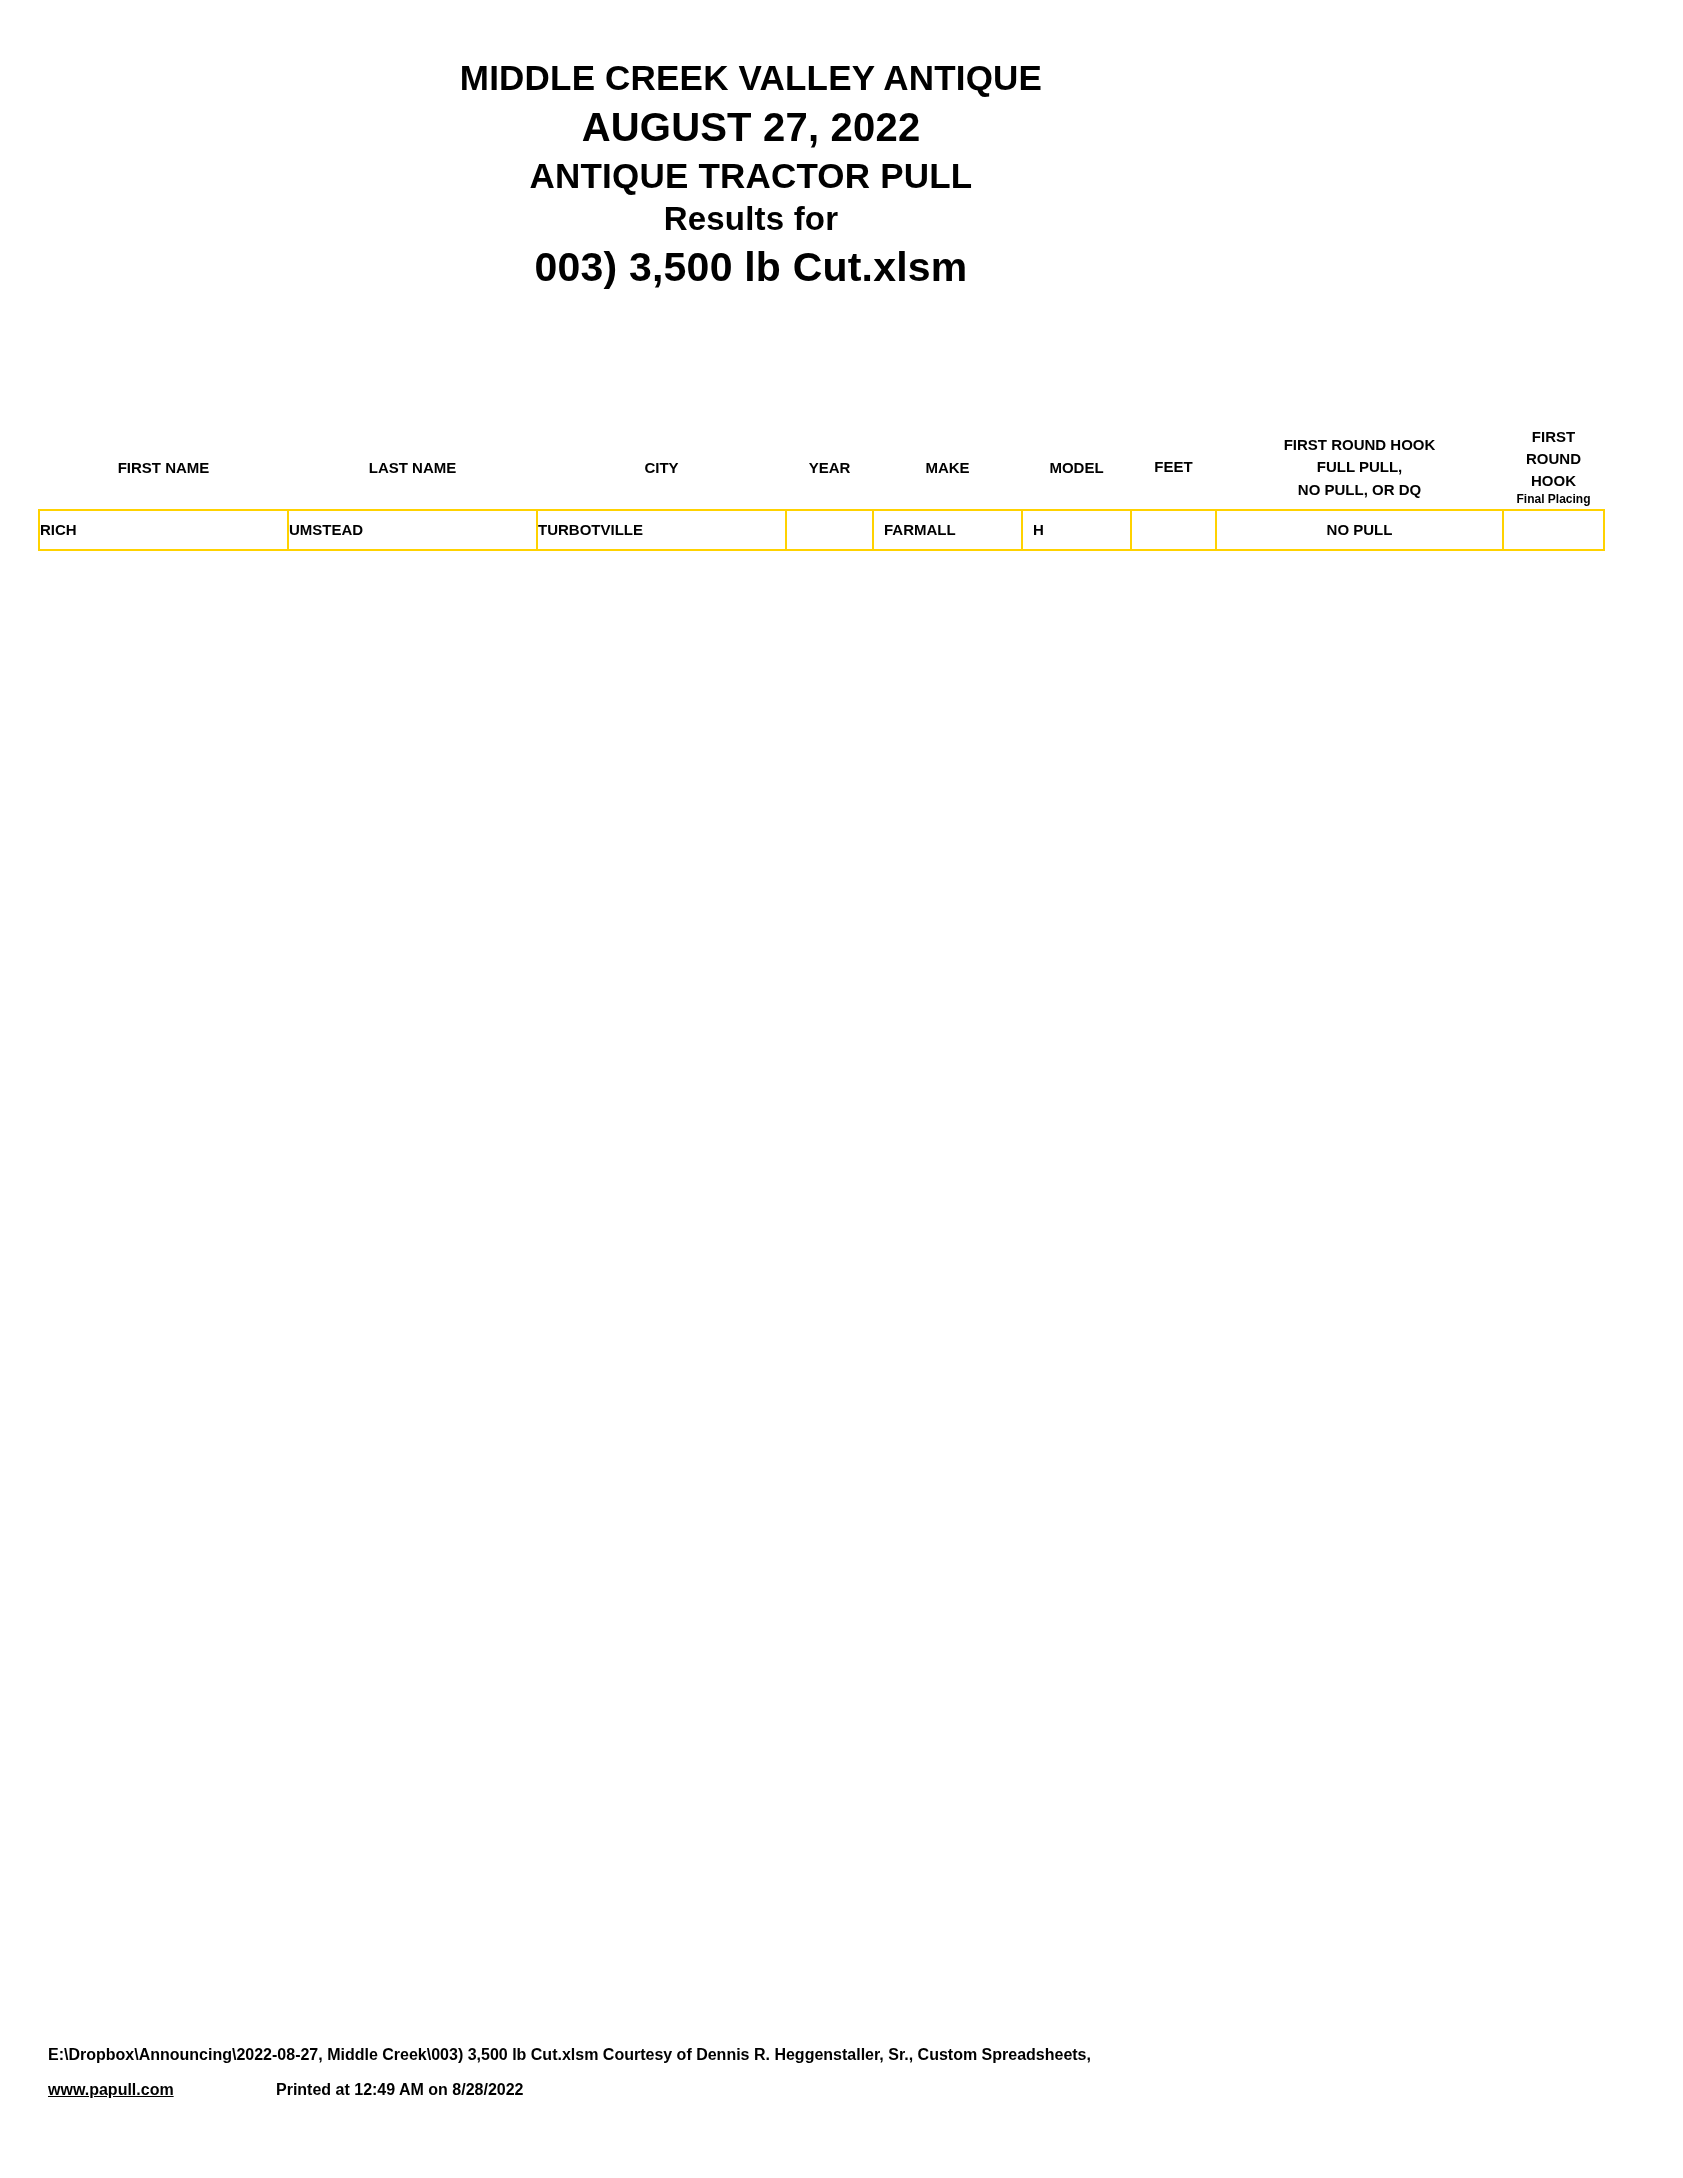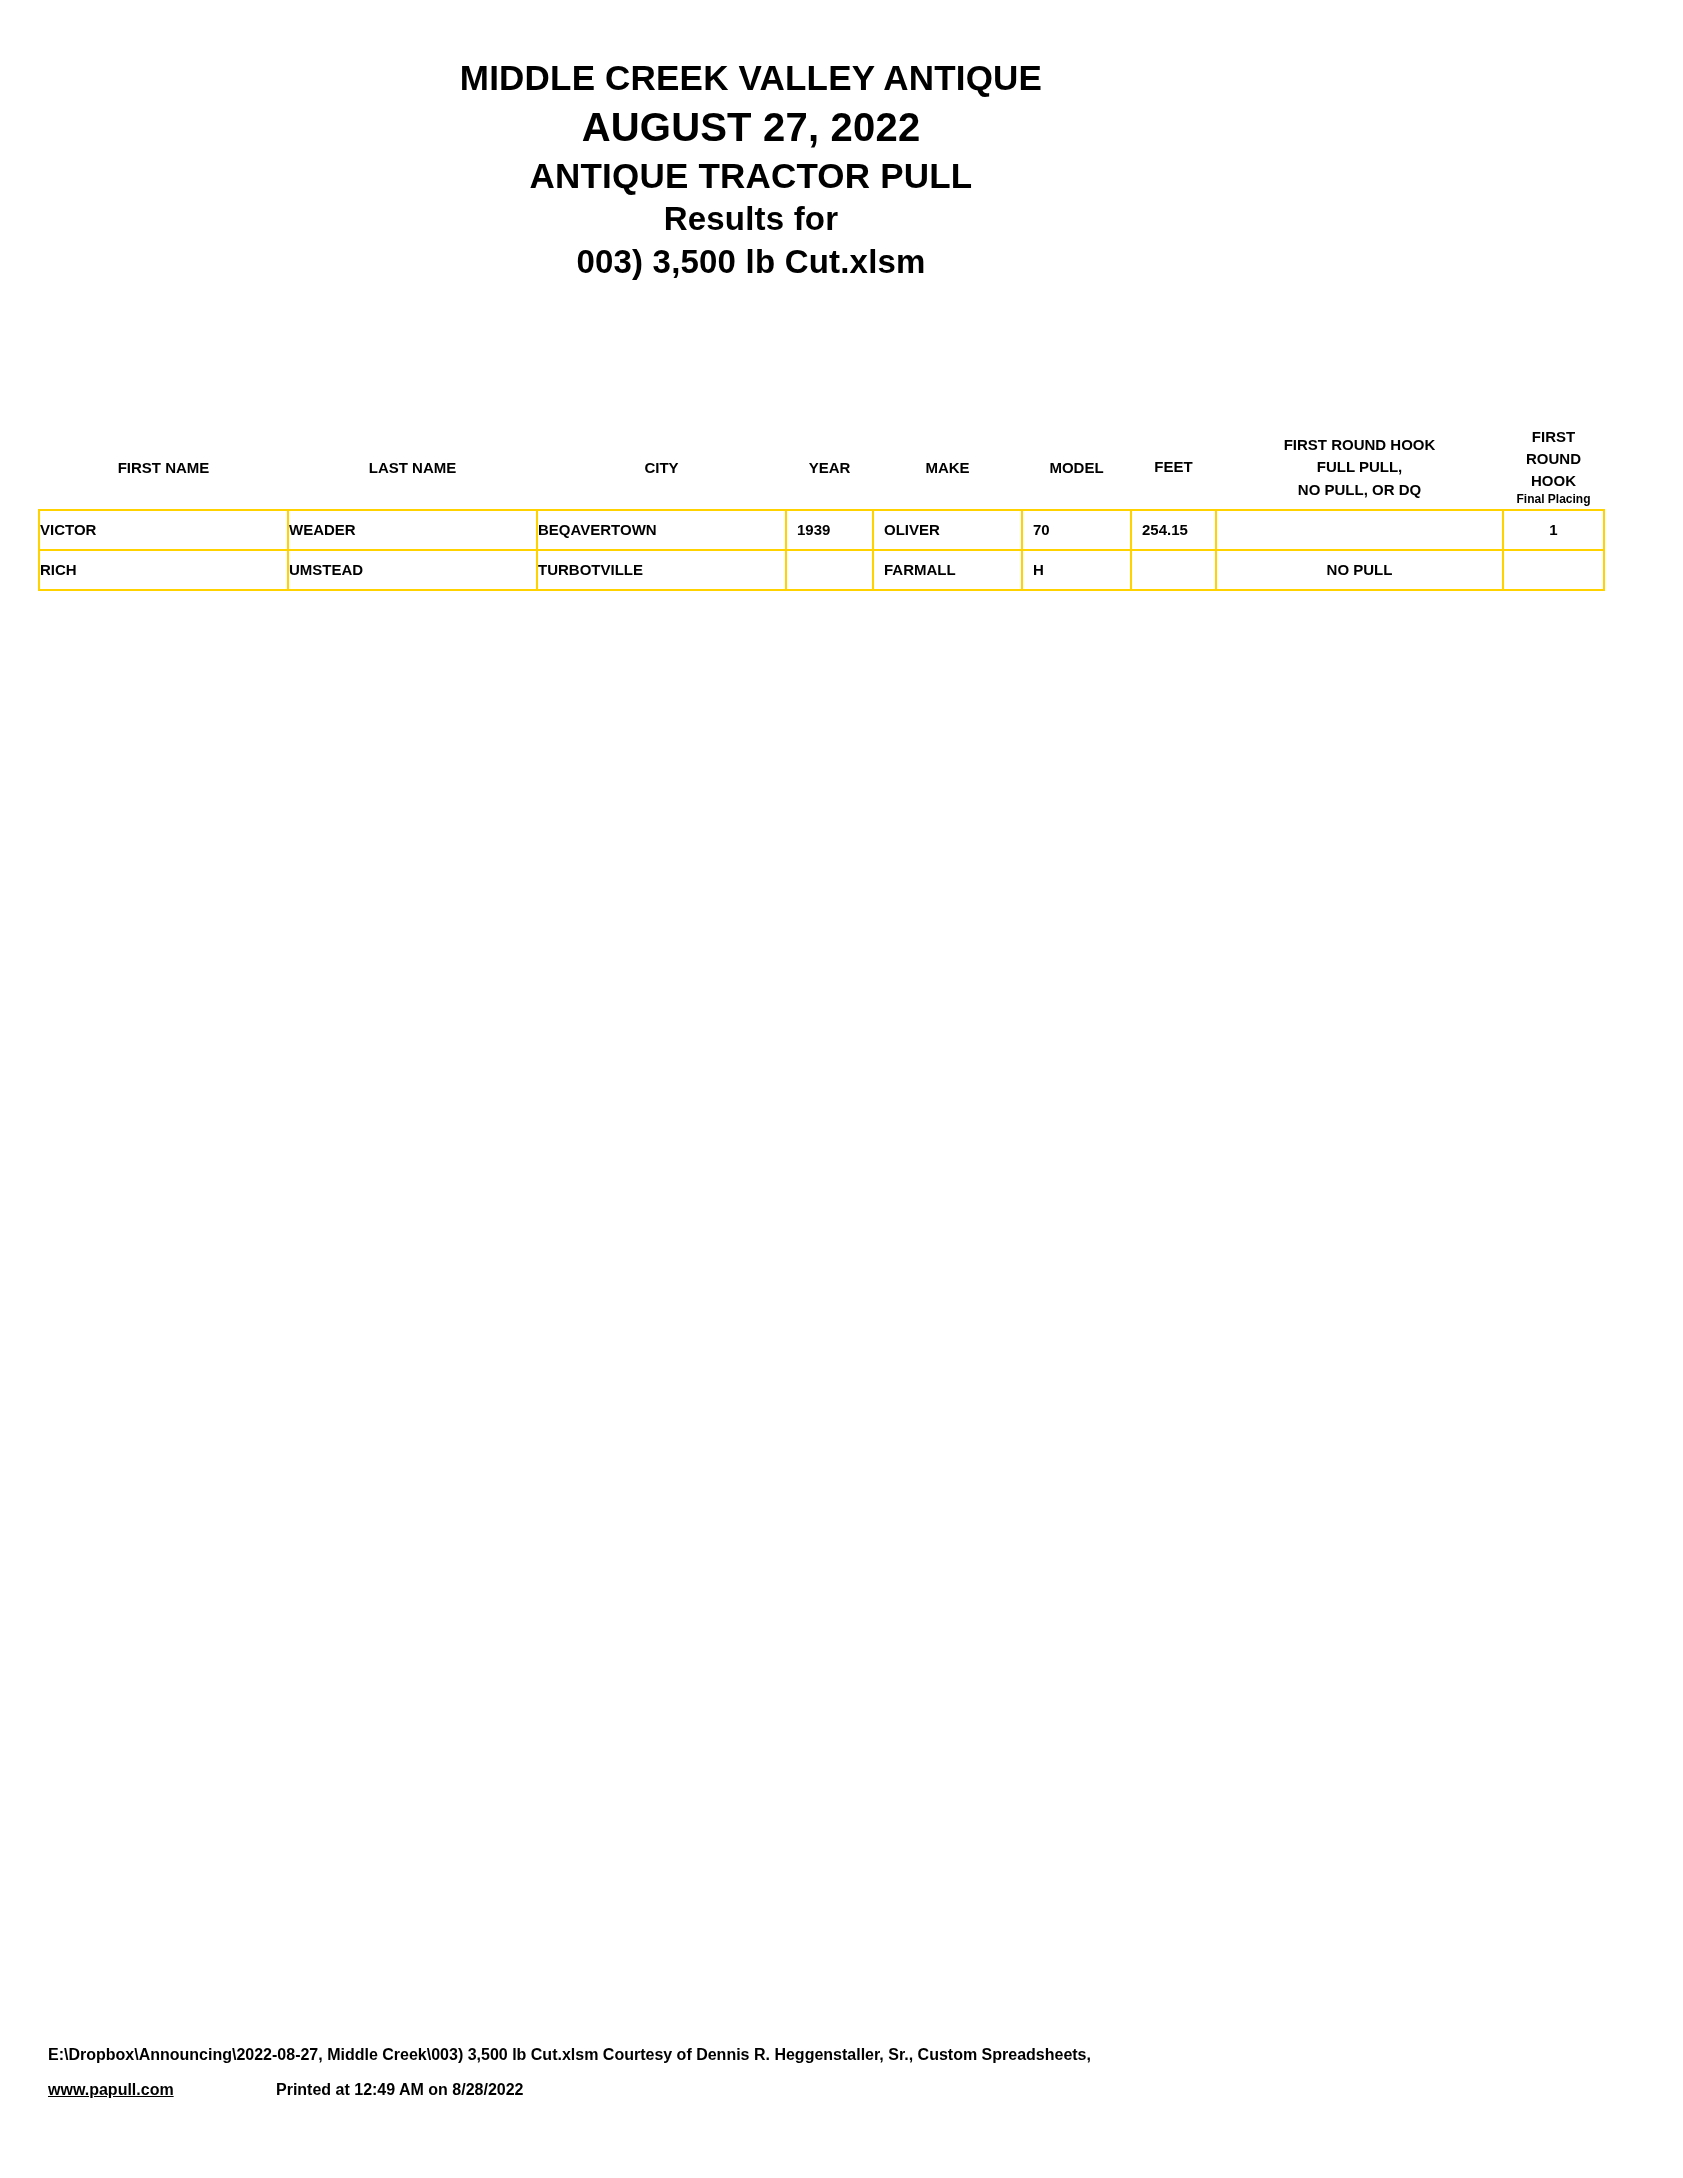--- a/index.html
+++ b/index.html
@@ -31,21 +31,21 @@
   }
   .title-line {
     font-weight: bold;
     letter-spacing: 0.2px;
     line-height: 1.30;
   }
   .title-line.l1 { font-size: 35px; }
   .title-line.l2 { font-size: 40px; }
   .title-line.l3 { font-size: 35px; }
   .title-line.l4 { font-size: 33px; }
-  .title-line.l5 { font-size: 33px; }
+  .title-line.l5 { font-size: 41px; }
 
   
   .table-wrap {
     position: absolute;
     left: 38px;
     top: 426px;
     width: 1566px;
   }
   table.results {
     border-collapse: collapse;
@@ -167,31 +167,20 @@
           </th>
           <th class="th-center th-tiny">
             <div>FIRST ROUND</div>
             <div>HOOK</div>
             <div class="sub">Final Placing</div>
           </th>
         </tr>
       </thead>
       <tbody>
         <tr>
-          <td>VICTOR</td>
-          <td>WEADER</td>
-          <td>BEQAVERTOWN</td>
-          <td class="c-nopad">1939</td>
-          <td class="c-nopad">OLIVER</td>
-          <td class="c-nopad">70</td>
-          <td class="c-nopad">254.15</td>
-          <td class="c-center"></td>
-          <td class="c-center">1</td>
-        </tr>
-        <tr>
           <td>RICH</td>
           <td>UMSTEAD</td>
           <td>TURBOTVILLE</td>
           <td class="c-nopad"></td>
           <td class="c-nopad">FARMALL</td>
           <td class="c-nopad">H</td>
           <td class="c-nopad"></td>
           <td class="c-center">NO PULL</td>
           <td class="c-center"></td>
         </tr>

